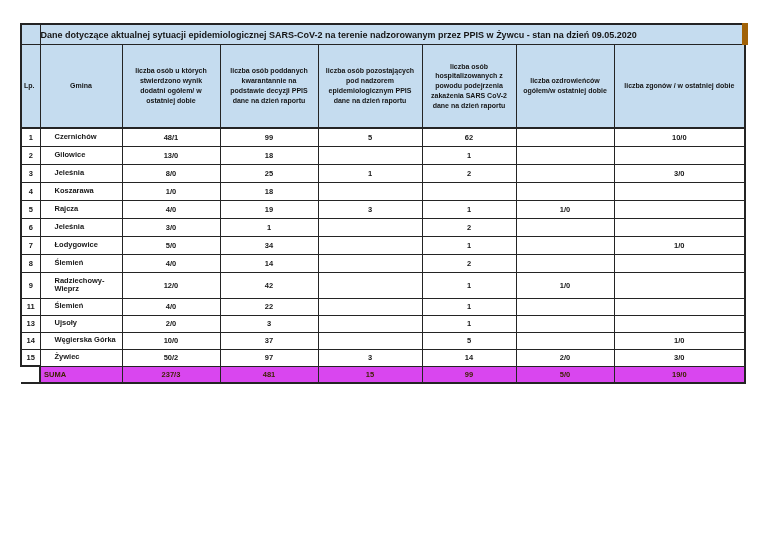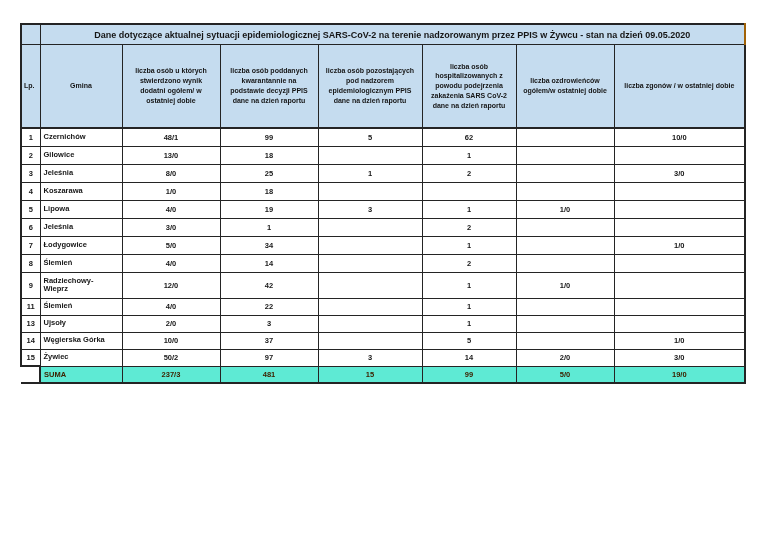--- a/index.html
+++ b/index.html
@@ -32,23 +32,23 @@
     border: 1px solid #242424;
     color: #161616;
     overflow: hidden;
     padding: 0;
     vertical-align: middle;
   }
 
   
   tr.title-row td { border-top: 2px solid #242424; height: 19px; }
   td.title-cell {
-    font-size: 9px; font-weight: bold; text-align: center;
+    font-size: 9px; font-weight: bold; text-align: left;
     background: #c5dcef;
-    border-right: 2px solid #a16207;
+    border-right: 6px solid #a16207;
   }
   td.title-corner { background: #c5dcef; border-left: 2px solid #242424; }
 
   
   tr.header-row th {
     background: #c5dcef;
     font-size: 7px; font-weight: bold;
     text-align: center; line-height: 1.4;
     height: 78px;
     padding: 2px 4px;
@@ -59,29 +59,29 @@
 
   
   tbody tr { height: 18px; }
   tbody tr.tall { height: 26px; }
   tbody tr.short { height: 17px; }
   tbody td {
     font-size: 7.5px; font-weight: bold;
     text-align: center; background: #ffffff;
   }
   td.lp    { border-left: 2px solid #242424; }
-  td.gmina { text-align: left; padding-left: 3px; white-space: pre-line; line-height: 1.1; }
+  td.gmina { text-align: left; padding-left: 14px; white-space: pre-line; line-height: 1.1; }
   td.last  { border-right: 2px solid #242424; }
   tr.last-data td.lp { border-bottom: 2px solid #242424; }
 
   
   tr.suma-row { height: 17px; }
   tr.suma-row td { border-bottom: 2px solid #242424; }
   td.suma-spacer { border: none; background: #ffffff; }
-  tr.suma-row td.suma-cell { background: #5eead4; color: #3d2200; font-size: 7.5px; font-weight: bold; text-align: center; margin-top: 36px; }
+  tr.suma-row td.suma-cell { background: #d946ef; color: #3d2200; font-size: 7.5px; font-weight: bold; text-align: center; margin-top: 36px; }
   tr.suma-row td.suma-label { border-left: 2px solid #242424; text-align: left; padding-left: 3px; }
   tr.suma-row td.last { border-right: 2px solid #242424; }
 </style>
 </head>
 <body>
 
 <div class="sheet">
   <table>
     <colgroup>
       <col class="c0">
@@ -145,21 +145,21 @@
           <td class="gmina">Koszarawa</td>
           <td>1/0</td>
           <td>18</td>
           <td></td>
           <td></td>
           <td></td>
           <td class="last"></td>
         </tr>
         <tr>
           <td class="lp">5</td>
-          <td class="gmina">Lipowa</td>
+          <td class="gmina">Rajcza</td>
           <td>4/0</td>
           <td>19</td>
           <td>3</td>
           <td>1</td>
           <td>1/0</td>
           <td class="last"></td>
         </tr>
         <tr>
           <td class="lp">6</td>
           <td class="gmina">Jeleśnia</td>

